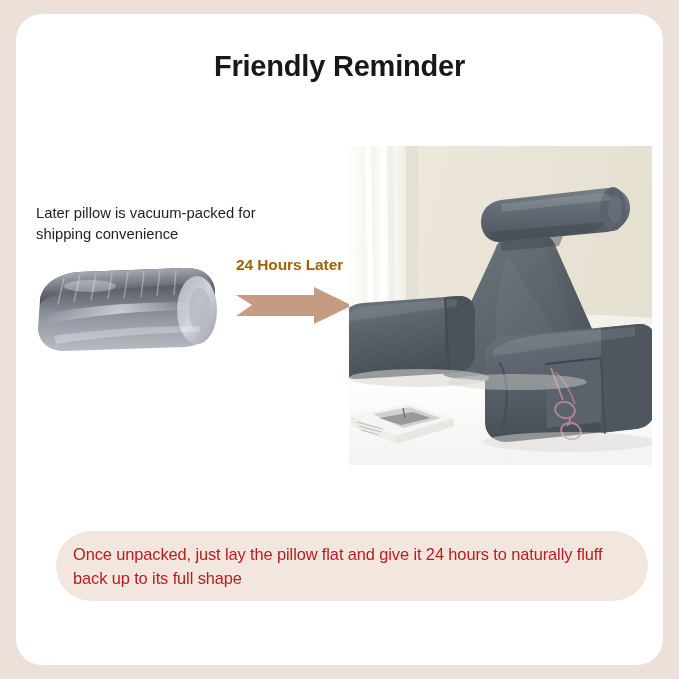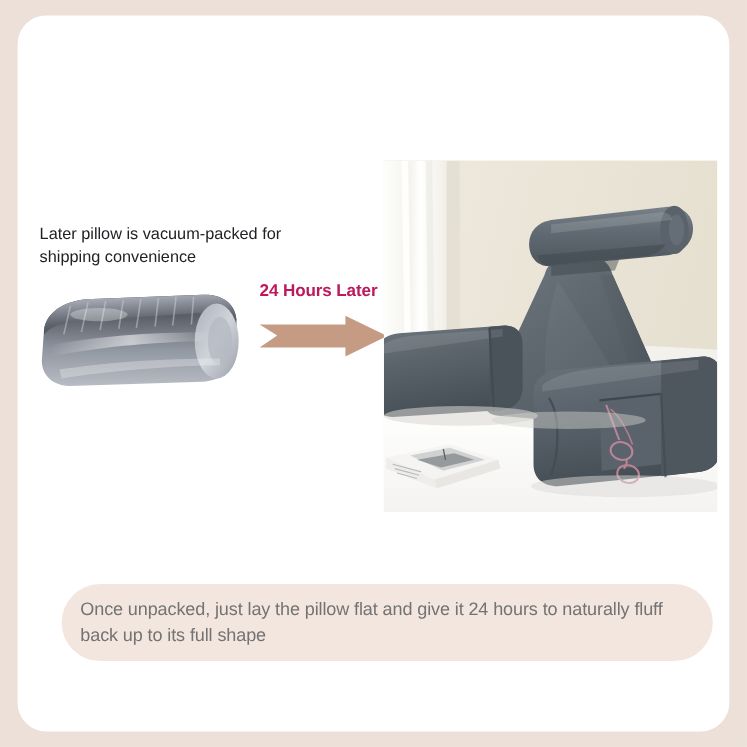--- a/index.html
+++ b/index.html
@@ -57,21 +57,21 @@
     color: #202225;
   }
 
   
   .later-label {
     position: absolute;
     left: 236px;
     top: 256px;
     font-size: 15.5px;
     font-weight: bold;
-    color: #be185d;
+    color: #a16207;
     letter-spacing: -0.1px;
   }
 
   
   .arrow {
     position: absolute;
     left: 236px;
     top: 286px;
     width: 118px;
     height: 40px;
@@ -108,30 +108,31 @@
     border-radius: 35px;
     box-sizing: border-box;
   }
   .banner-text {
     position: absolute;
     left: 17px;
     top: 11px;
     width: 560px;
     font-size: 16.4px;
     line-height: 24px;
-    color: #737373;
+    color: #b91c1c;
     letter-spacing: -0.1px;
   }
 </style>
 </head>
 <body>
 
 <div class="page">
   <div class="card"></div>
 
+  <div class="title">Friendly Reminder</div>
 
   <div class="left-caption">Later pillow is vacuum-packed for shipping convenience</div>
 
   <div class="roll-wrap">
     <svg width="196" height="98" viewBox="0 0 196 98">
       <defs>
         <linearGradient id="rollTop" x1="0" y1="0" x2="0.25" y2="1">
           <stop offset="0%" stop-color="#bcc0c8"></stop>
           <stop offset="35%" stop-color="#8c919b"></stop>
           <stop offset="70%" stop-color="#5f646d"></stop>

